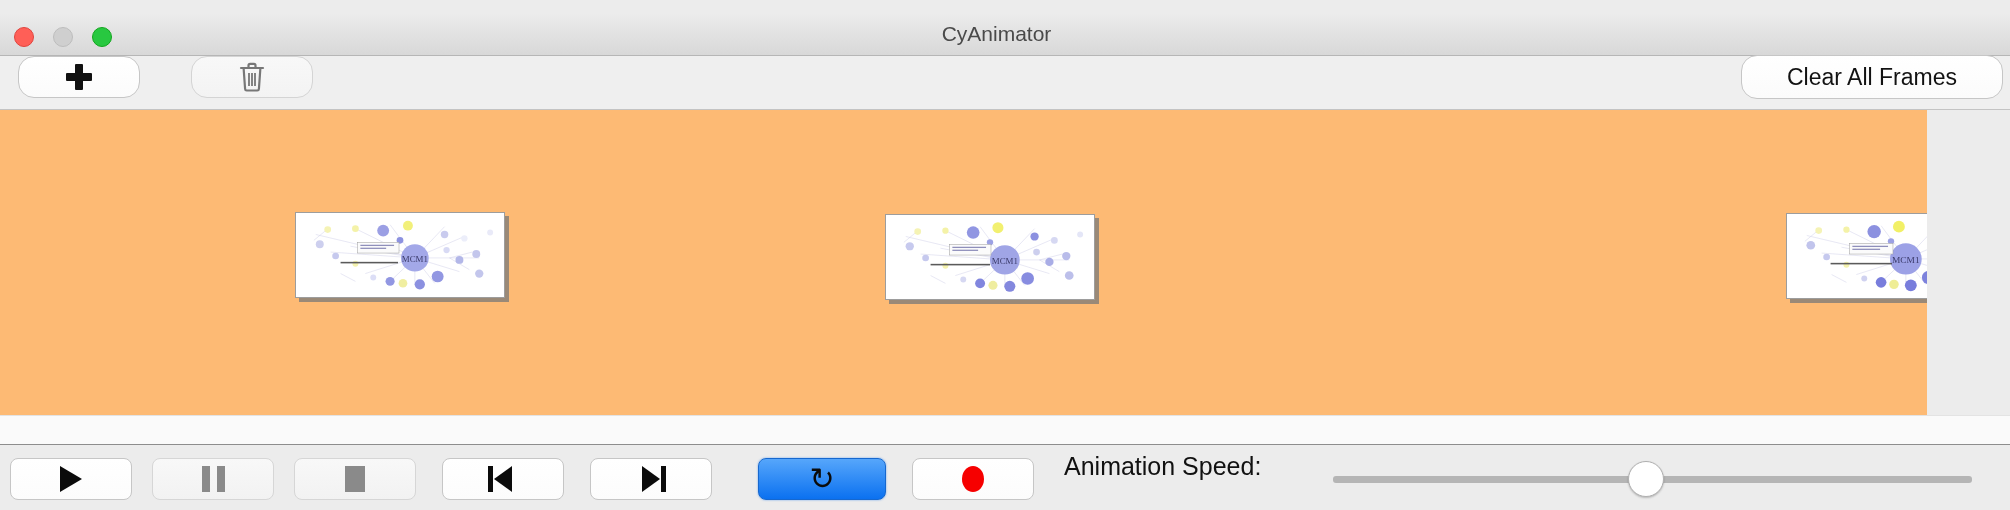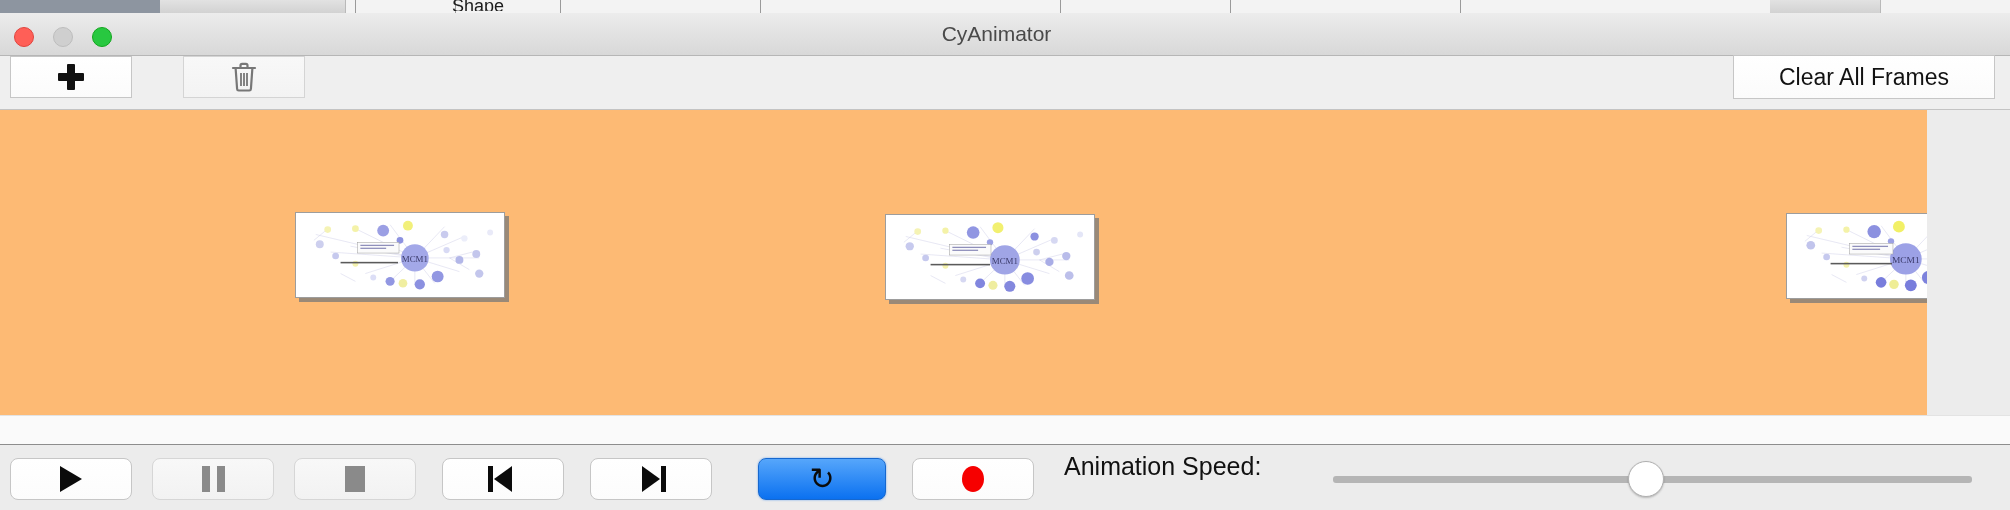--- a/index.html
+++ b/index.html
@@ -91,28 +91,29 @@
     position: absolute;
     left: 0; top: 56px;
     width: 2010px; height: 54px;
     background: #efefef;
     border-bottom: 1px solid #c3c3c3;
     box-sizing: border-box;
   }
   .btn {
     position: absolute;
     box-sizing: border-box;
-    border-radius: 0;
+    border-radius: 16px;
     border: 1px solid #c6c6c6;
     background: linear-gradient(#ffffff, #fbfbfb);
     display: flex;
     align-items: center;
     justify-content: center;
     font-family: "Liberation Sans", sans-serif;
     cursor: default;
+    margin-left: 8px;
   }
   .btn.dim {
     background: linear-gradient(#f8f8f8, #f3f3f3);
     border-color: #d4d4d4;
   }
   #add-frame-btn  { left: 10px;  top: 56px; width: 122px; height: 42px; }
   #del-frame-btn  { left: 183px; top: 56px; width: 122px; height: 42px; }
   #clear-all-btn  { left: 1733px; top: 55px; width: 262px; height: 44px;
                     font-size: 23px; color: #121212; }
 
@@ -233,34 +234,20 @@
     border: 1px solid #b0b0b0;
     box-shadow: 0 1px 2px rgba(0,0,0,0.22);
     box-sizing: border-box;
   }
 </style>
 </head>
 <body>
 
 <div id="app">
 
-  <div class="bg-strip">
-    <div class="bg-dark"></div>
-    <div class="bg-tab" style="left:160px;width:90px;"></div>
-    <div class="bg-tab" style="left:250px;width:95px;"></div>
-    <div class="bg-vline" style="left:355px;"></div>
-    <div class="bg-vline" style="left:455px;"></div>
-    <div class="bg-vline" style="left:560px;"></div>
-    <div class="bg-vline" style="left:760px;"></div>
-    <div class="bg-vline" style="left:1060px;"></div>
-    <div class="bg-vline" style="left:1230px;"></div>
-    <div class="bg-vline" style="left:1460px;"></div>
-    <div class="bg-tab" style="left:1770px;width:110px;"></div>
-    <div class="bg-text" style="left:452px;">Shape</div>
-  </div>
 
   <div class="titlebar">
     <div class="traffic close"></div>
     <div class="traffic min"></div>
     <div class="traffic max"></div>
     <div class="window-title">CyAnimator</div>
   </div>
 
   <div class="toolbar"></div>
 

